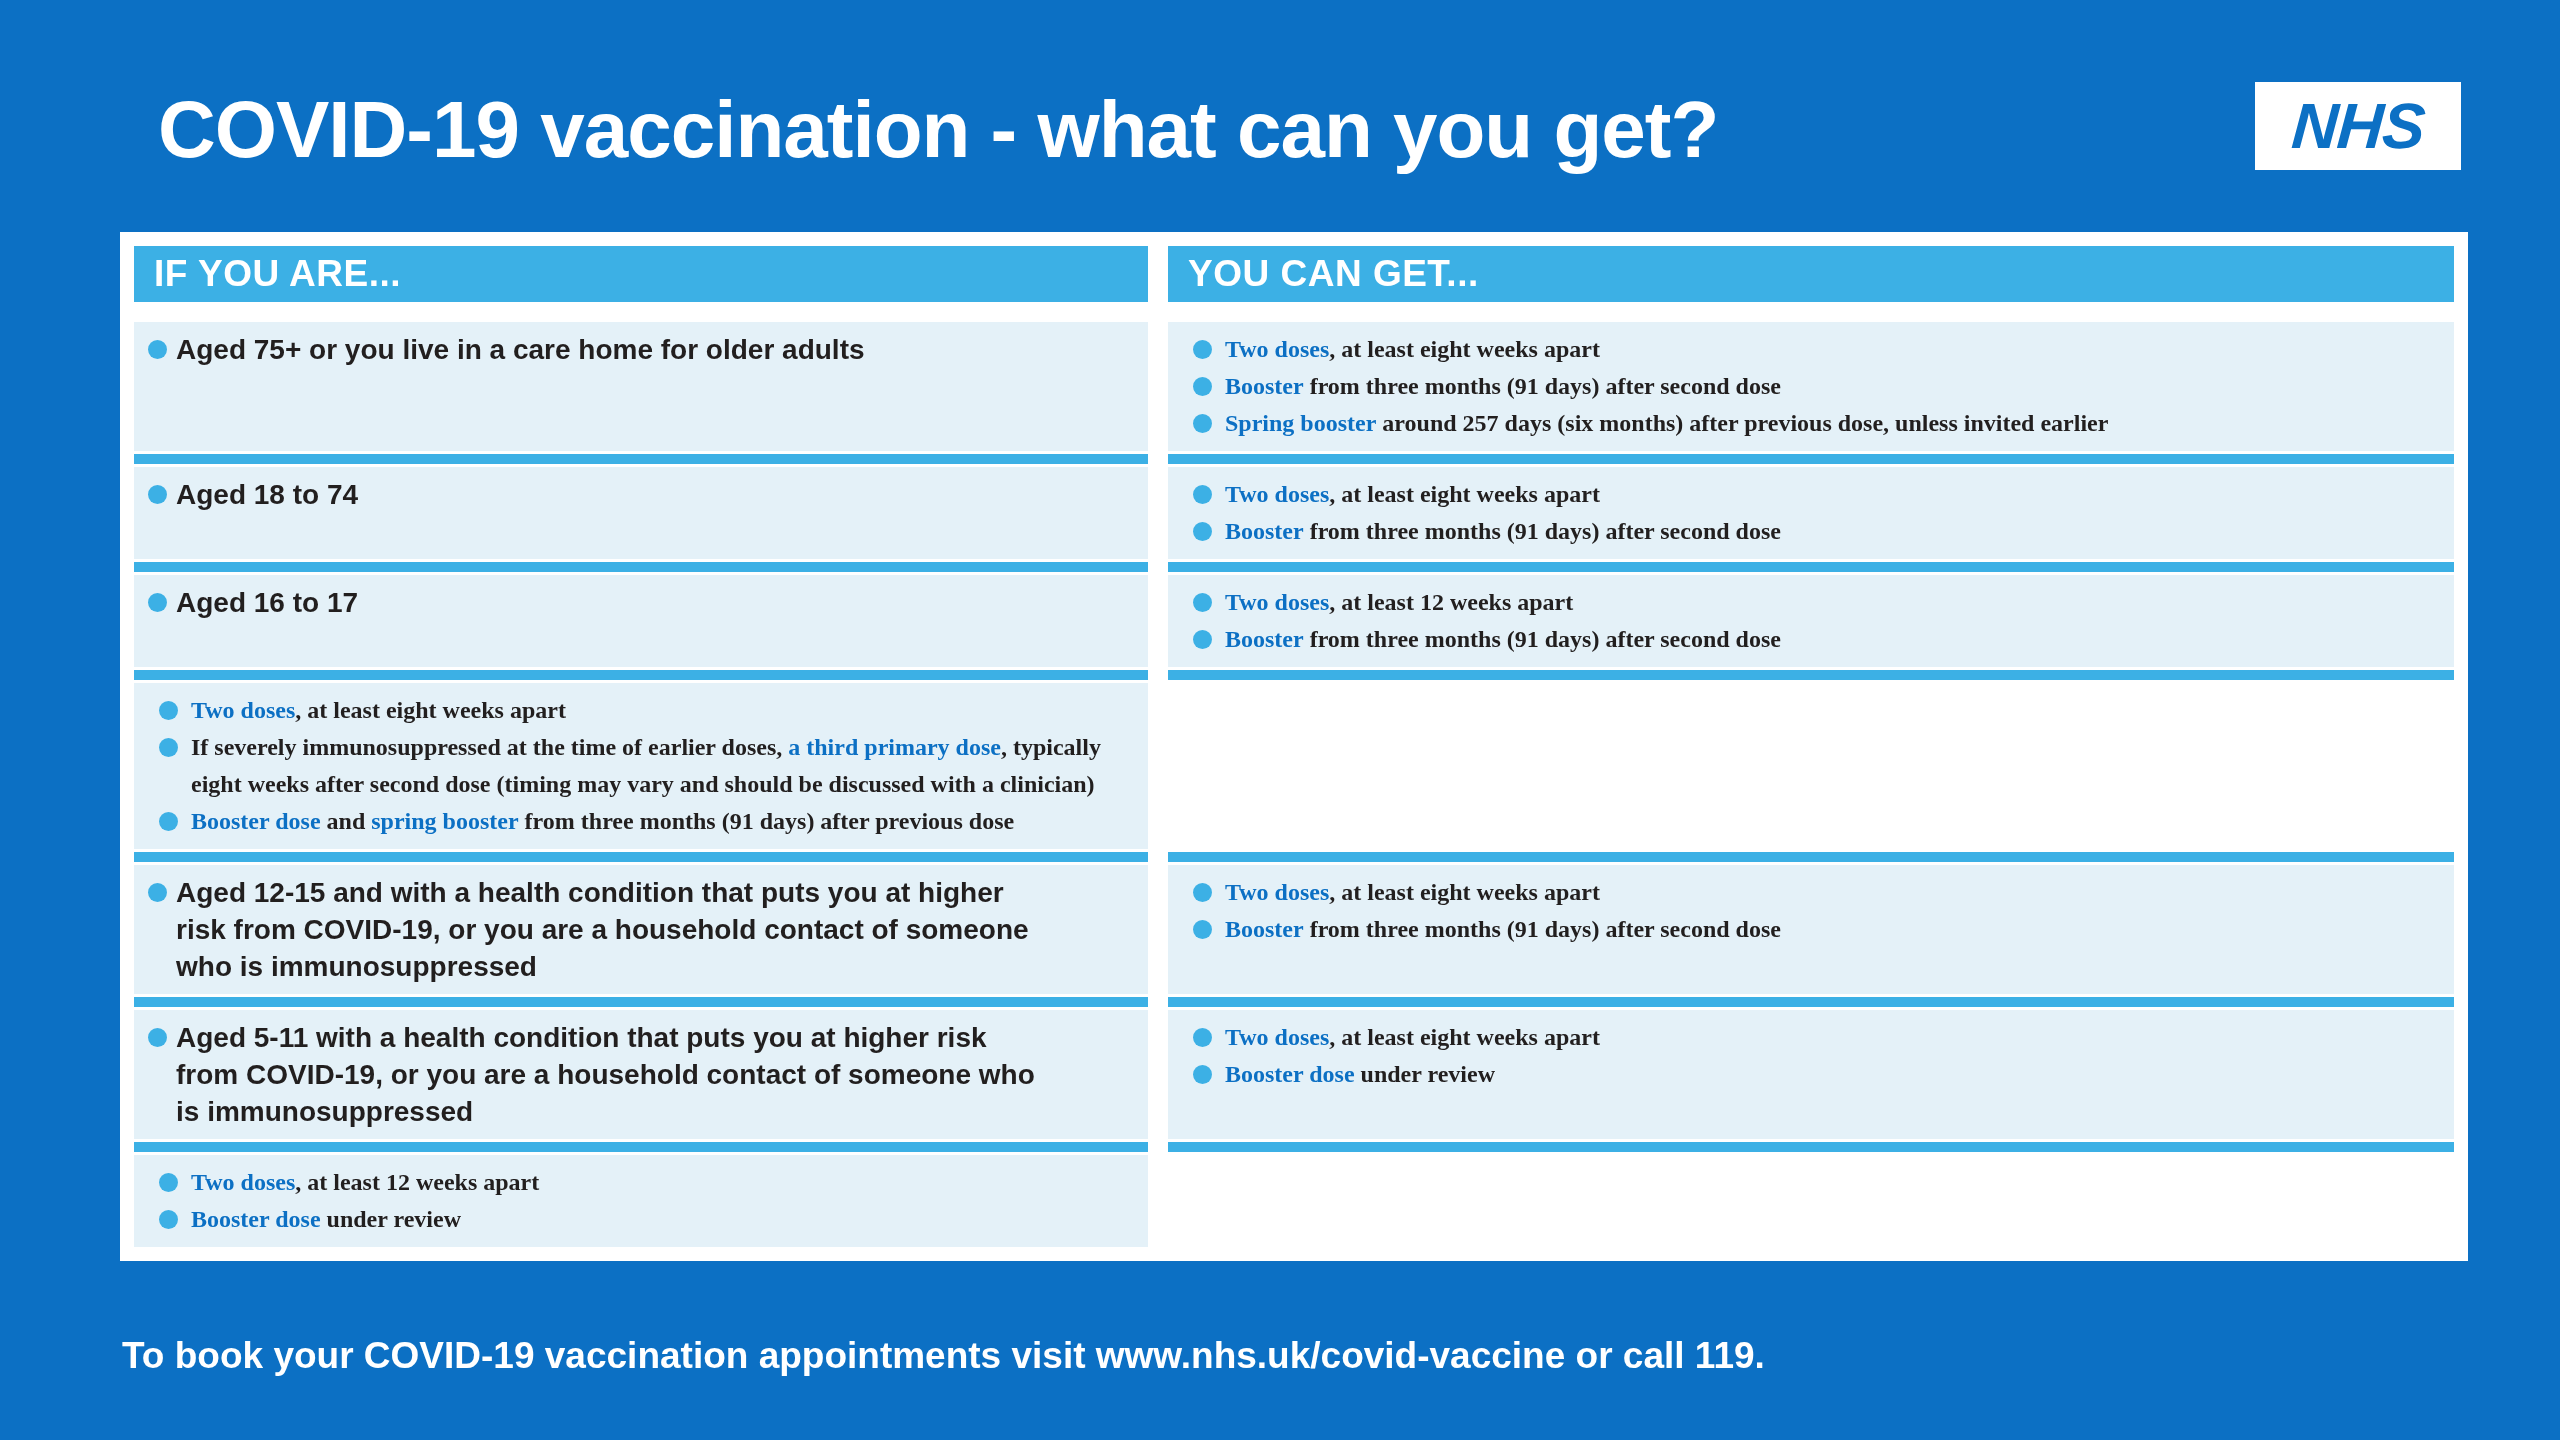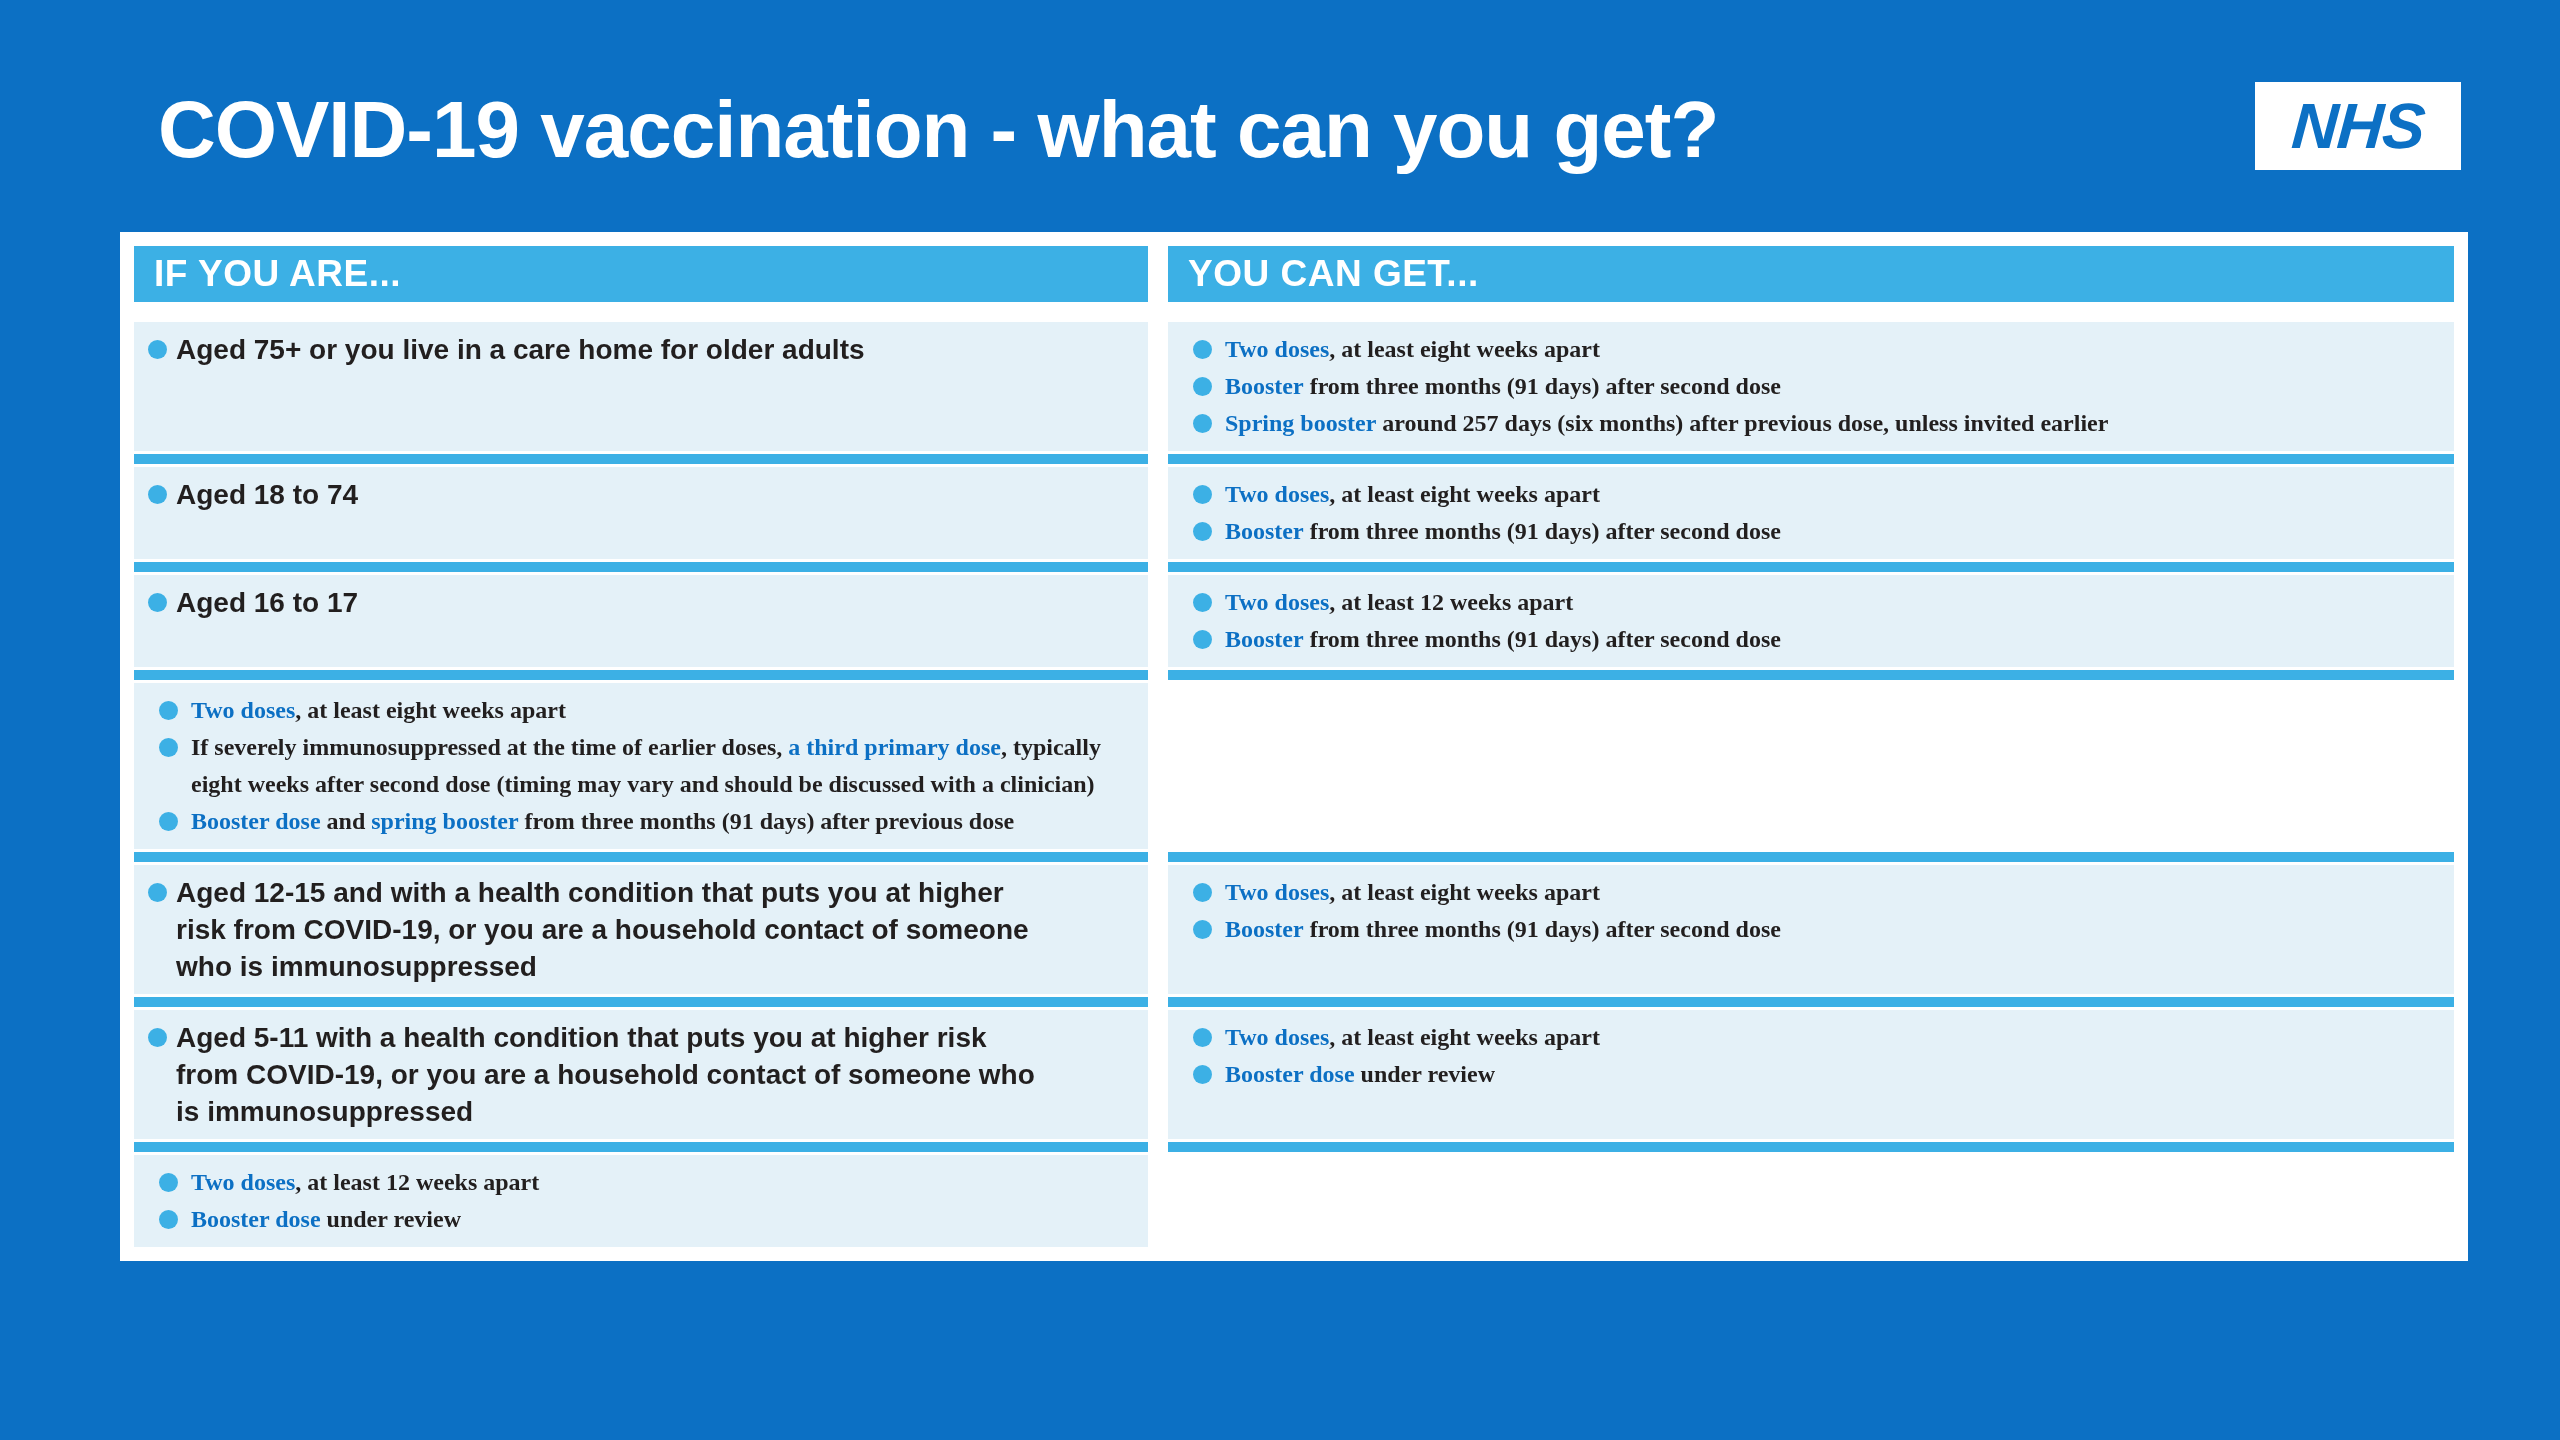--- a/index.html
+++ b/index.html
@@ -182,13 +182,14 @@
           <ul class="blist">
             <li><span class="bullet"></span><span class="hl">Two doses</span><span>, at least 12 weeks apart</span></li>
             <li><span class="bullet"></span><span class="hl">Booster dose</span><span> under review</span></li>
           </ul>
         </div>
       </div>
     </div>
 </div>
 
 <div class="page-footer">
+  <div>To book your COVID-19 vaccination appointments visit www.nhs.uk/covid-vaccine or call 119.</div>
 </div>
 
 </body></html>

